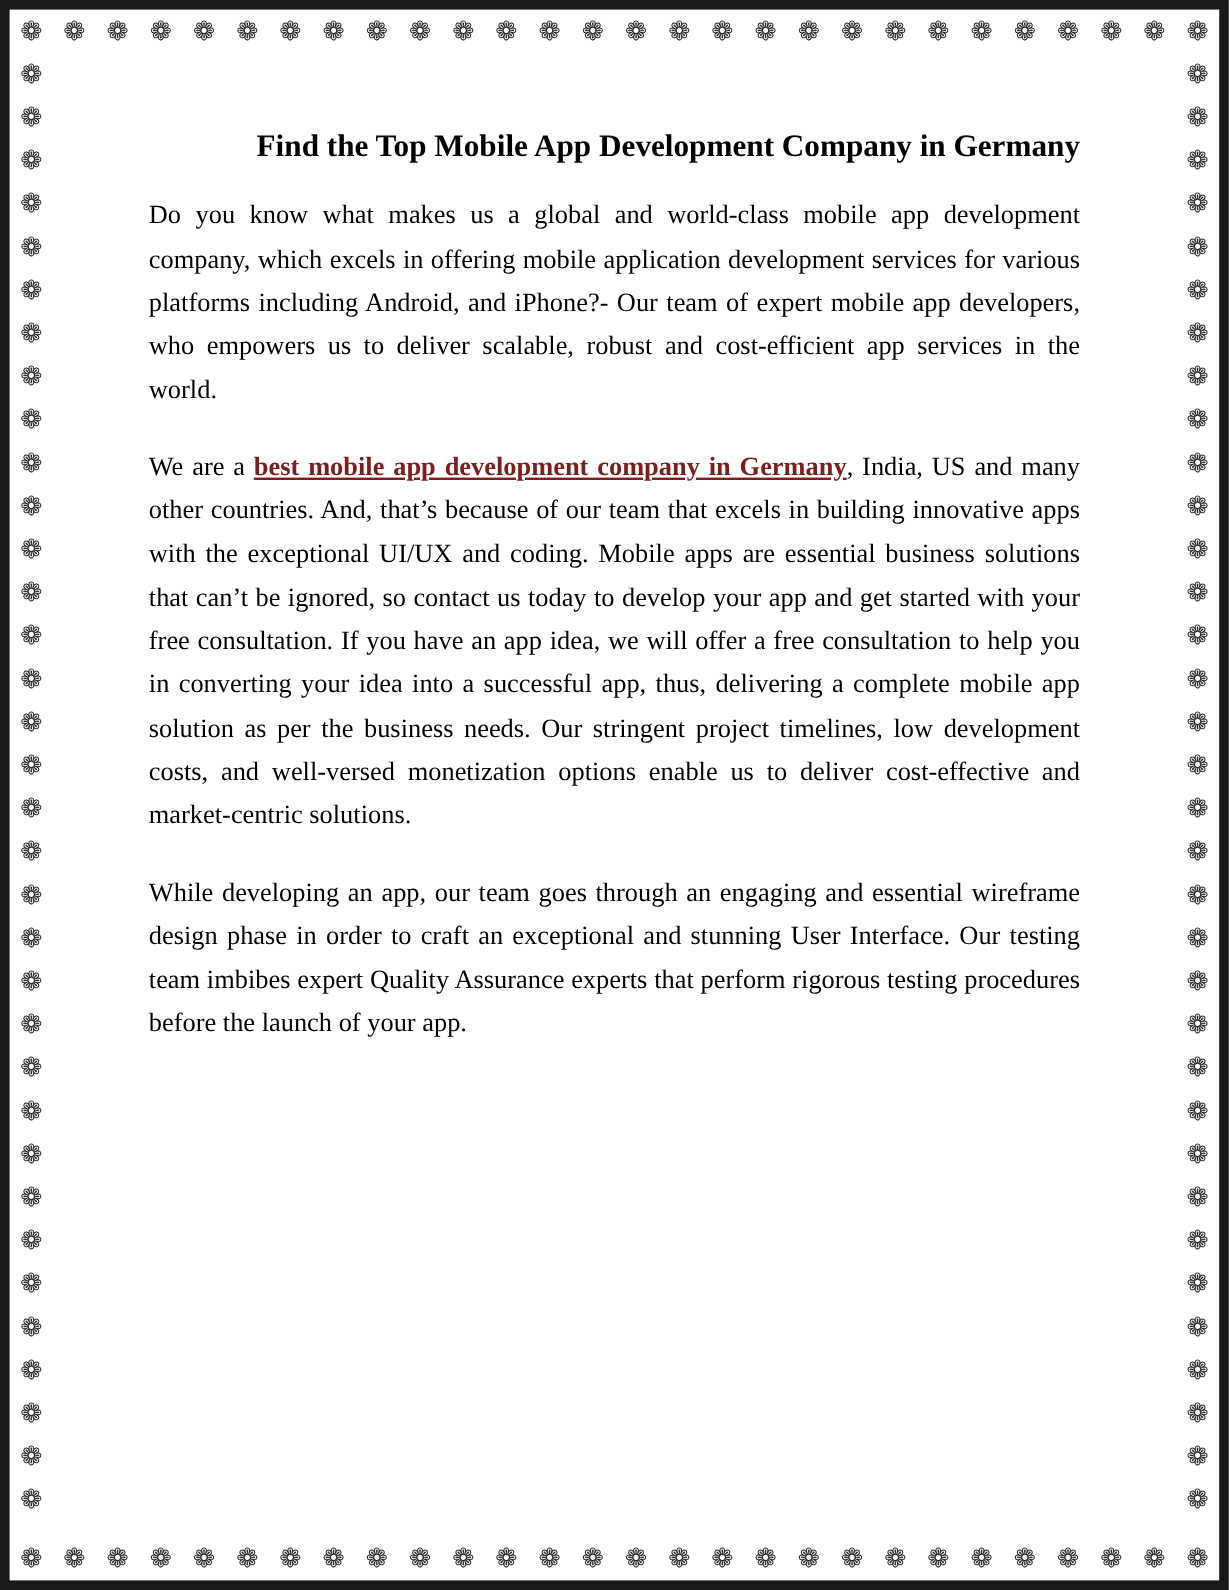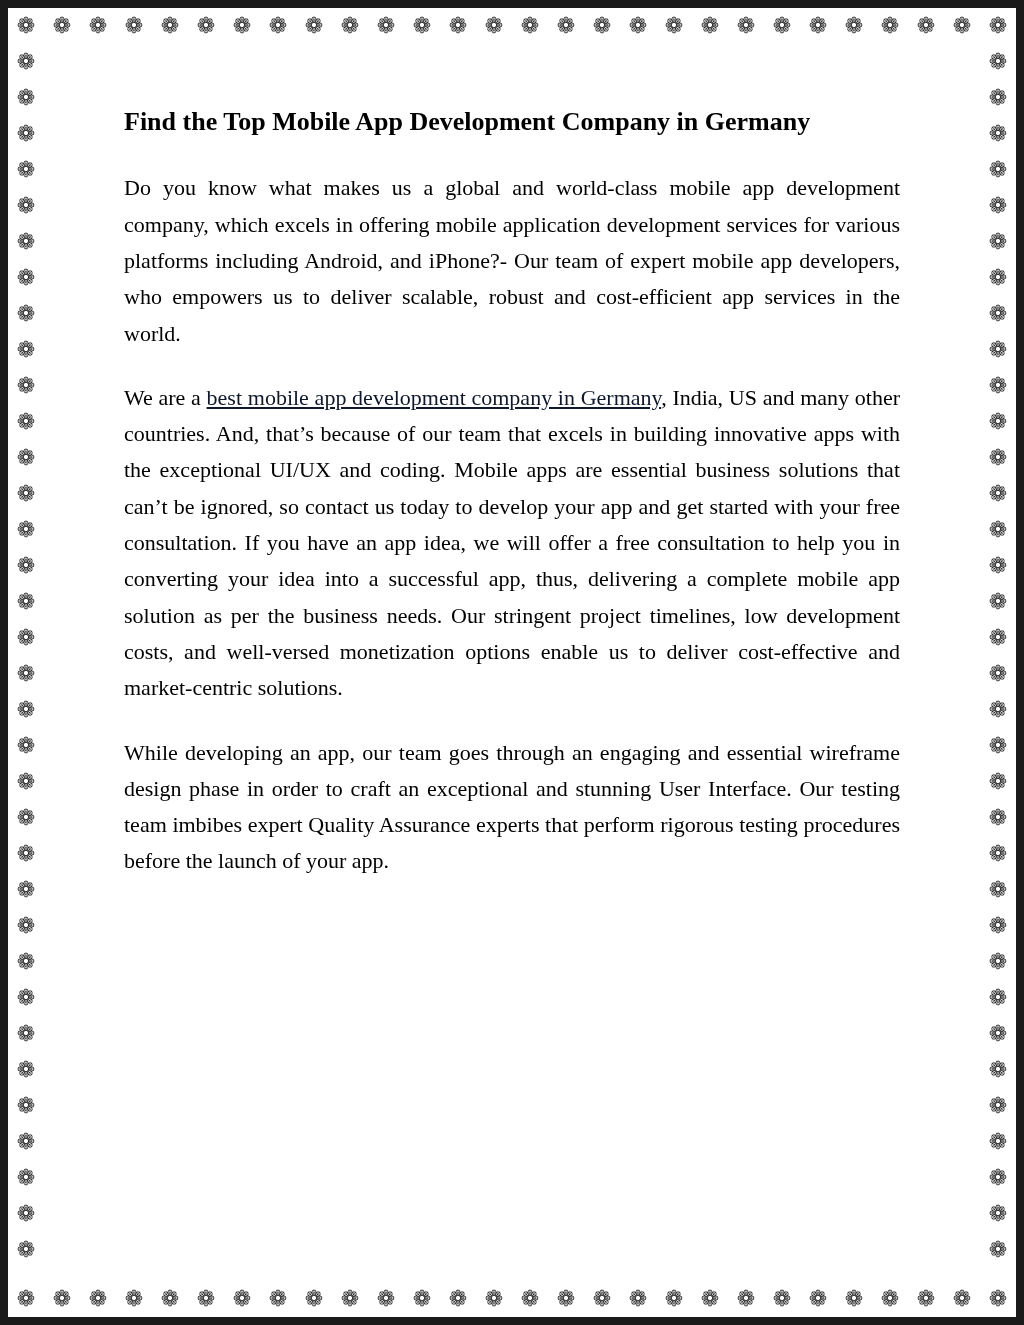--- a/index.html
+++ b/index.html
@@ -97,42 +97,42 @@
     }
 
     .content-area {
       position: relative;
       z-index: 1;
       padding: 60px 80px 60px 80px;
       margin: 44px;
     }
 
     .main-title {
-      text-align: left;
+      text-align: right;
       font-size: 26px;
       font-weight: bold;
       color: #000000;
       line-height: 1.4;
-      margin-bottom: 30px;
       font-family: 'Times New Roman', Times, serif;
     }
 
     .paragraph {
       font-size: 22px;
       color: #000000;
       line-height: 1.65;
       margin-bottom: 28px;
       text-align: justify;
       font-family: 'Times New Roman', Times, serif;
+      margin-top: 21px;
     }
 
     .paragraph a {
-      color: #0f172a;
+      color: #7f1d1d;
       text-decoration: underline;
-      font-weight: normal;
+      font-weight: bold;
     }
   </style>
 </head>
 <body>
 
 <div class="page-container">
   <div class="border-outer"></div>
 
   <div class="ornamental-border">
 

